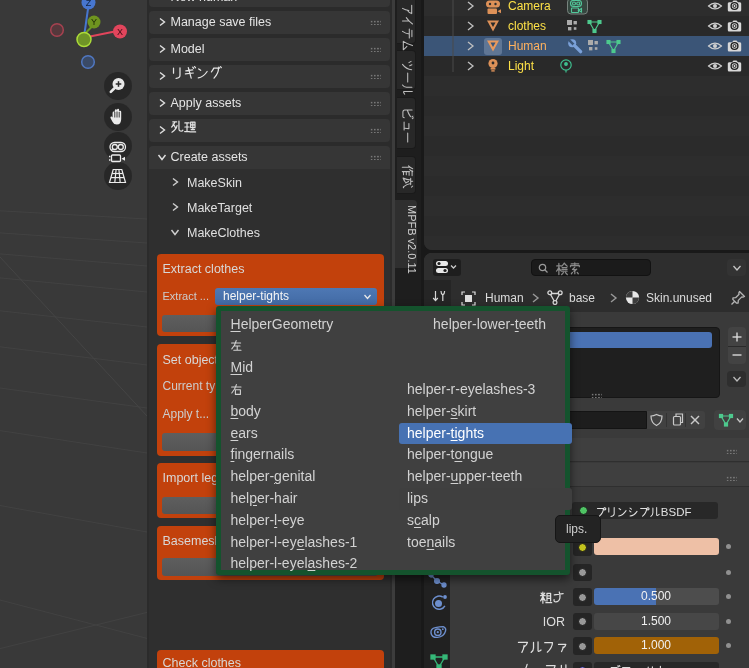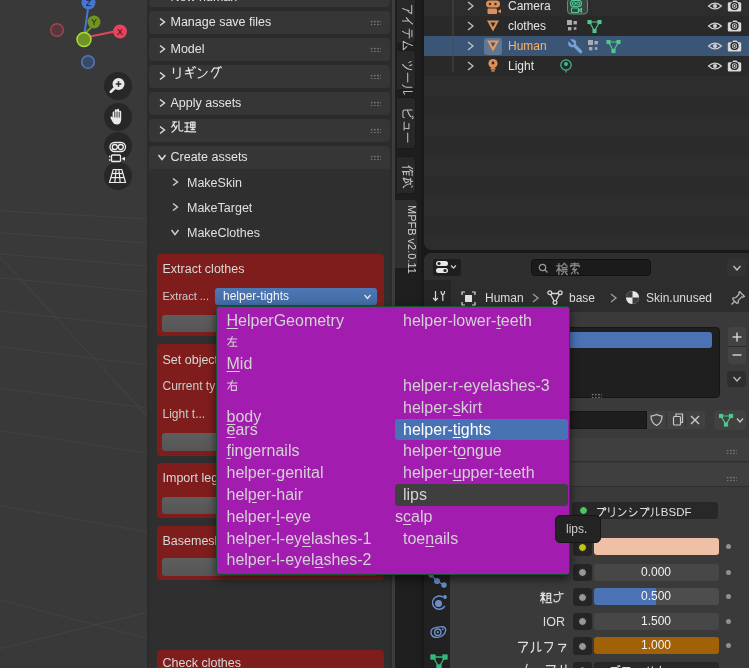--- a/index.html
+++ b/index.html
@@ -6,42 +6,42 @@
 #stage{position:relative;width:749px;height:668px;overflow:hidden}
 
 #vp{position:absolute;left:0;top:0;width:147px;height:668px;background:#393939}
 .toolbtn{position:absolute;width:28px;height:28px;border-radius:50%;background:rgba(37,37,37,.85)}
 
 #sb{position:absolute;left:147px;top:0;width:248px;height:668px;background:#2b2b2b}
 .hdr{position:absolute;left:1.5px;width:241px;height:23px;background:#363636;border-radius:4px;color:#e4e4e4;font-size:12.5px;line-height:23px}
 .hdr .tx{position:absolute;left:22px;top:0}
 .dots{position:absolute;right:9px;top:9px;width:11px;height:5px;background-image:radial-gradient(circle,#787878 .9px,transparent 1.1px);background-size:3.2px 3.2px;background-position:0 0}
 .chev{position:absolute;left:8px;top:6px}
-.box{position:absolute;left:9.5px;width:227px;background:#7f1d1d;border-radius:4px;color:#d8d8d8;font-size:12.5px}
+.box{position:absolute;left:9.5px;width:227px;background:#c2410c;border-radius:4px;color:#d8d8d8;font-size:12.5px}
 .gbtn{position:absolute;left:5px;width:216px;height:17.5px;background:linear-gradient(#5e5e5e,#555);border-radius:3px}
 .lbl{color:#cccccc}
 
 #tabs{position:absolute;left:395px;top:0;width:26px;height:668px;background:#1e1e1e}
 .tab{position:absolute;left:2px;width:19px;background:#282828;border-radius:0 4px 4px 0;border:1px solid #1a1a1a;border-left:none}
 .tabactive{position:absolute;left:0;width:22px;background:#2f2f2f;border-radius:0 4px 4px 0}
 
 #outliner{position:absolute;left:424px;top:0;width:325px;height:250px;background:#2b2b2b;border-radius:0 0 0 8px;overflow:hidden}
 .orow{position:absolute;left:0;width:325px;height:20px}
-.oname{position:absolute;left:84px;top:3px;font-size:12px;color:#e5e5e5}
+.oname{position:absolute;left:84px;top:3px;font-size:12px;color:#fde047}
 #props{position:absolute;left:424px;top:253px;width:325px;height:415px;background:#3a3a3a;border-radius:8px 0 0 0;overflow:hidden}
 #phead{position:absolute;left:0;top:0;width:325px;height:27px;background:#2e2e2e}
 #pnav{position:absolute;left:0;top:27px;width:325px;height:32px;background:#2d2d2d}
 #pstrip{position:absolute;left:0;top:59px;width:26px;height:356px;background:#212121}
 .field{position:absolute;height:17px;border-radius:3px;background:#474747;color:#f1f1f1;font-size:12px;line-height:17px}
 .sockbox{position:absolute;left:149px;width:19px;height:17.5px;background:#252525;border-radius:3px}
 .sock{position:absolute;left:5px;top:4.5px;width:9px;height:9px;border-radius:50%;background:#989898;border:1px solid #191919}
 .kf{position:absolute;left:302px;width:5px;height:5px;border-radius:50%;background:#909090}
 .plab{position:absolute;font-size:13px;color:#dedede;text-align:right}
 
-#menu{position:absolute;left:215.5px;top:306px;width:354px;height:268.5px;background:#a21caf;border:1px solid #14532d;border-radius:3px;box-shadow:0 4px 10px rgba(0,0,0,.55);font-size:16px;color:#d2d2d2}
+#menu{position:absolute;left:215.5px;top:306px;width:354px;height:268.5px;background:#404040;border:5px solid #14532d;border-radius:3px;box-shadow:0 4px 10px rgba(0,0,0,.55);font-size:14px;color:#d2d2d2}
 .mi{position:absolute;height:21.8px;line-height:21.8px}
 .mi u{text-decoration:underline;text-underline-offset:2px}
 #tooltip{position:absolute;left:555px;top:515px;width:46px;height:28px;background:#232323;border:1px solid #161616;border-radius:5px;color:#cfcfcf;font-size:12px;line-height:26px;padding-left:10px}
 svg.jp{overflow:visible}
 .jp path,.jp line{stroke:#e2e2e2;stroke-width:1.1;fill:none;stroke-linecap:round;stroke-linejoin:round}
 </style></head>
 <body>
 <div id="stage">
 
 <div id="vp">
@@ -198,21 +198,21 @@
   <div class="abs lbl" style="left:6px;top:36px;font-size:11px">Extract ...</div>
   <div class="abs" style="left:58.5px;top:34px;width:162px;height:17.5px;border-radius:3px;background:linear-gradient(#4e78b4,#426aa4);color:#f5f5f5;font-size:12px;line-height:17px"><span style="margin-left:8px">helper-tights</span>
     <svg class="abs" style="right:5px;top:5px" width="9" height="8" viewBox="0 0 9 8">
             <path d="M1.5 2 L4.5 5.5 L7.5 2" stroke="#e8e8e8" stroke-width="1.3" fill="none"></path>
           </svg></div>
   <div class="gbtn" style="top:61px"></div>
 </div>
 <div class="box" style="top:344px;height:111.5px">
   <div class="abs" style="left:6px;top:9px">Set object</div>
   <div class="abs lbl" style="left:6px;top:35px;font-size:12px">Current ty</div>
-  <div class="abs lbl" style="left:6px;top:63px;font-size:12px">Light t...</div>
+  <div class="abs lbl" style="left:6px;top:63px;font-size:12px">Apply t...</div>
   <div class="gbtn" style="top:89px"></div>
 </div>
 <div class="box" style="top:463px;height:55px">
   <div class="abs" style="left:6px;top:8px">Import legacy</div>
   <div class="gbtn" style="top:33.5px"></div>
 </div>
 <div class="box" style="top:526px;height:54px">
   <div class="abs" style="left:6px;top:8px">Basemesh</div>
   <div class="gbtn" style="top:32px"></div>
 </div>
@@ -566,21 +566,20 @@
 
   <div class="sockbox" style="top:285px">
         <span class="sock" style="background:#c3c31e"></span>
       </div>
   <div class="field" style="left:169.5px;top:285px;width:125px;background:#eec0a6"></div>
   <span class="kf" style="top:291px"></span>
 
   <div class="sockbox" style="top:310.5px">
         <span class="sock"></span>
       </div>
-  <div class="field" style="left:169.5px;top:310.5px;width:125px;text-align:center">0.000</div>
   <span class="kf" style="top:316.5px"></span>
 
   <div class="abs" id="jp-arasa" style="left:116px;top:337.5px"><svg class="jp" width="26" height="14" viewBox="0 0 24 13" style="overflow:visible">
           <g transform="translate(0,0.5)">
             <path d="M2.6 0.6 L2.6 10.8 M0.4 3.8 L4.8 3.8 M1 1.4 L1.9 2.7 M4.3 1.4 L3.4 2.7 M2.6 4.4 Q1.8 6.8 0.5 8.6 M2.6 4.4 Q3.5 6.8 4.8 8.6 M6.4 1.6 L9.8 1.6 M6.4 1.6 L6.4 8.8 M9.8 1.6 L9.8 8.8 M6.4 4 L9.8 4 M6.4 6.4 L9.8 6.4 M5.4 10.4 L10.8 10.4" style="stroke:#dedede;stroke-width:1.15"></path>
           </g>
           <g transform="translate(12,0.5)">
             <path d="M1.2 3.2 L9.4 2 M5.8 0.4 Q7 3.8 6.4 6.2 Q5.6 9.6 2.6 9.7 Q0.6 9.7 1 7.6" style="stroke:#dedede;stroke-width:1.15"></path>
           </g>
         </svg></div>
@@ -656,34 +655,34 @@
 
 <div id="menu">
       <div class="mi" style="left:10px;top:2.5px"><u>H</u>elperGeometry</div>
       <div class="mi" style="left:10px;top:24.3px"><svg class="jp" width="11" height="12" viewBox="0 0 11 12" style="margin-top:5px">
           <path d="M0.6 3 L9.6 3 M5.2 0.6 Q4.4 4.8 0.8 8.8 M3.6 6 L9 6 M6.2 6 L6.2 10.2 M2.8 10.2 L10 10.2" style="stroke:#d2d2d2"></path>
         </svg></div>
       <div class="mi" style="left:10px;top:46.1px"><u>M</u>id</div>
       <div class="mi" style="left:10px;top:67.9px"><svg class="jp" width="11" height="12" viewBox="0 0 11 12" style="margin-top:5px">
           <path d="M0.6 3 L10 3 M5.4 0.6 Q4.2 5 0.8 9 M4.4 5.8 L9.4 5.8 L9.4 10.4 L4.4 10.4 Z" style="stroke:#d2d2d2"></path>
         </svg></div>
-      <div class="mi" style="left:10px;top:99px"><u>b</u>ody</div>
+      <div class="mi" style="left:10px;top:90px"><u>b</u>ody</div>
       <div class="mi" style="left:10px;top:111.5px"><u>e</u>ars</div>
       <div class="mi" style="left:10px;top:133.3px"><u>f</u>ingernails</div>
       <div class="mi" style="left:10px;top:155.1px">helper-<u>g</u>enital</div>
       <div class="mi" style="left:10px;top:176.9px">hel<u>p</u>er-hair</div>
       <div class="mi" style="left:10px;top:198.70000000000002px">helper-<u>l</u>-eye</div>
       <div class="mi" style="left:10px;top:220.5px">helper-l-ey<u>e</u>lashes-1</div>
       <div class="mi" style="left:10px;top:242.3px">helper-l-eyel<u>a</u>shes-2</div>
-      <div class="mi" style="left:178.5px;top:2.5px;width:173px;"><span style="margin-left:8px">helper-lower-<u>t</u>eeth</span></div>
+      <div class="mi" style="left:178.5px;top:2.5px;width:173px;text-align:center;"><span style="margin-left:8px">helper-lower-<u>t</u>eeth</span></div>
       <div class="mi" style="left:178.5px;top:67.9px;width:173px;"><span style="margin-left:8px">helper-r-eyelashes-3</span></div>
       <div class="mi" style="left:178.5px;top:89.7px;width:173px;"><span style="margin-left:8px">helper-<u>s</u>kirt</span></div>
       <div class="mi" style="left:178.5px;top:111.5px;width:173px;background:#4772b3;border-radius:3px;color:#fff;"><span style="margin-left:8px">helper-<u>ti</u>ghts</span></div>
       <div class="mi" style="left:178.5px;top:133.3px;width:173px;"><span style="margin-left:8px">helper-t<u>o</u>ngue</span></div>
       <div class="mi" style="left:178.5px;top:155.1px;width:173px;"><span style="margin-left:8px">helper-<u>u</u>pper-teeth</span></div>
       <div class="mi" style="left:178.5px;top:176.9px;width:173px;background:#3f3f3f;border-radius:3px;"><span style="margin-left:8px">lips</span></div>
-      <div class="mi" style="left:178.5px;top:198.70000000000002px;width:173px;"><span style="margin-left:0">s<u>c</u>alp</span></div>
+      <div class="mi" style="left:178.5px;top:198.70000000000002px;width:173px;"><span style="margin-left:8px">s<u>c</u>alp</span></div>
       <div class="mi" style="left:178.5px;top:220.5px;width:173px;"><span style="margin-left:8px">toe<u>n</u>ails</span></div>
     </div>
 
 <div id="tooltip">lips.</div>
 
 </div>
 
 </body></html>

